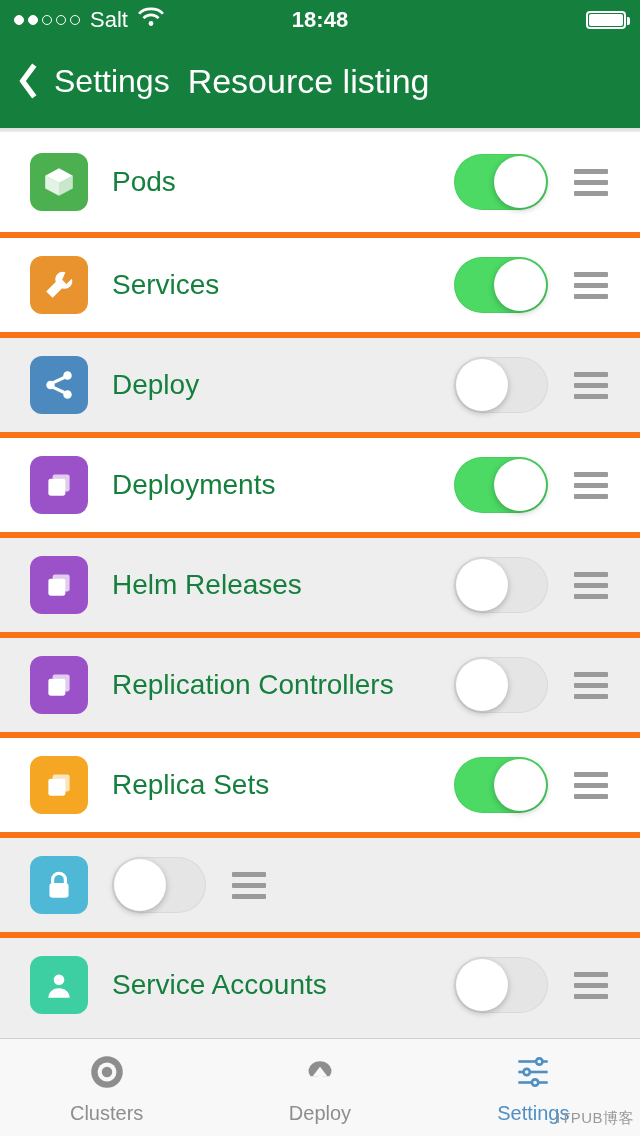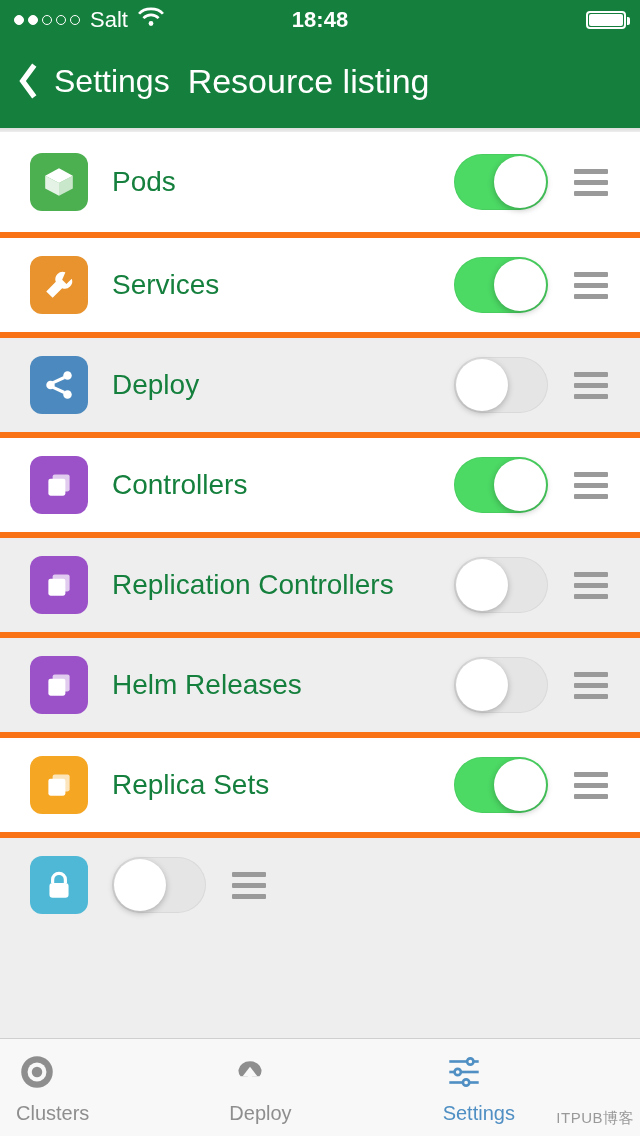--- a/index.html
+++ b/index.html
@@ -100,22 +100,22 @@
     }
     .handle span { display:block; width:34px; height:5px; background:#9a9a9a; border-radius:1px; }
 
     
     .tabbar {
       position:absolute; bottom:0; left:0; right:0; height:98px;
       background:#f8f8f8; border-top:1px solid #cfcfcf;
       display:flex;
     }
     .tab {
-      flex:1; display:flex; flex-direction:column; align-items:flex-start; justify-content:center;
-      gap:4px; color:#8e8e8e; font-size:20px;margin-left:16px;
+      flex:1; display:flex; flex-direction:column; align-items:center; justify-content:center;
+      gap:4px; color:#8e8e8e; font-size:20px;
     }
     .tab.active { color:#4f8fc3; }
     .tab svg { width:42px; height:42px; }
     .watermark {
       position:absolute; right:6px; bottom:8px; font-size:15px; color:#999;
       letter-spacing:0.5px;
     }
   </style>
 </head>
 <body>
@@ -213,55 +213,55 @@
         <span></span>
       </div>
     </div>
     <div class="row on-bg divider-top">
       <div class="ico c-purple">
         <svg viewBox="0 0 32 32">
           <rect x="10" y="6" width="16" height="16" rx="2" fill="#fff" opacity="0.7"></rect>
           <rect x="6" y="10" width="16" height="16" rx="2" fill="#fff"></rect>
         </svg>
       </div>
-      <div class="label">Controllers</div>
+      <div class="label">Deployments</div>
       <div class="toggle on">
         <div class="knob"></div>
       </div>
       <div class="handle">
         <span></span>
         <span></span>
         <span></span>
       </div>
     </div>
     <div class="row off-bg divider-top">
       <div class="ico c-purple">
         <svg viewBox="0 0 32 32">
           <rect x="10" y="6" width="16" height="16" rx="2" fill="#fff" opacity="0.7"></rect>
           <rect x="6" y="10" width="16" height="16" rx="2" fill="#fff"></rect>
         </svg>
       </div>
-      <div class="label">Replication Controllers</div>
+      <div class="label">Helm Releases</div>
       <div class="toggle off">
         <div class="knob"></div>
       </div>
       <div class="handle">
         <span></span>
         <span></span>
         <span></span>
       </div>
     </div>
     <div class="row off-bg divider-top">
       <div class="ico c-purple">
         <svg viewBox="0 0 32 32">
           <rect x="10" y="6" width="16" height="16" rx="2" fill="#fff" opacity="0.7"></rect>
           <rect x="6" y="10" width="16" height="16" rx="2" fill="#fff"></rect>
         </svg>
       </div>
-      <div class="label">Helm Releases</div>
+      <div class="label">Replication Controllers</div>
       <div class="toggle off">
         <div class="knob"></div>
       </div>
       <div class="handle">
         <span></span>
         <span></span>
         <span></span>
       </div>
     </div>
     <div class="row on-bg divider-top">
@@ -281,20 +281,37 @@
         <span></span>
       </div>
     </div>
     <div class="row off-bg divider-top">
       <div class="ico c-lblue">
         <svg viewBox="0 0 32 32">
           <rect x="7" y="14" width="18" height="14" rx="3" fill="#fff"></rect>
           <path d="M10 14v-3a6 6 0 0 1 12 0v3" stroke="#fff" stroke-width="3" fill="none"></path>
         </svg>
       </div>
+      <div class="toggle off">
+        <div class="knob"></div>
+      </div>
+      <div class="handle">
+        <span></span>
+        <span></span>
+        <span></span>
+      </div>
+    </div>
+    <div class="row off-bg divider-top">
+      <div class="ico c-teal">
+        <svg viewBox="0 0 32 32">
+          <circle cx="16" cy="11" r="5" fill="#fff"></circle>
+          <path d="M6 28c0-6 5-9 10-9s10 3 10 9" fill="#fff"></path>
+        </svg>
+      </div>
+      <div class="label">Service Accounts</div>
       <div class="toggle off">
         <div class="knob"></div>
       </div>
       <div class="handle">
         <span></span>
         <span></span>
         <span></span>
       </div>
     </div>
   </div>

